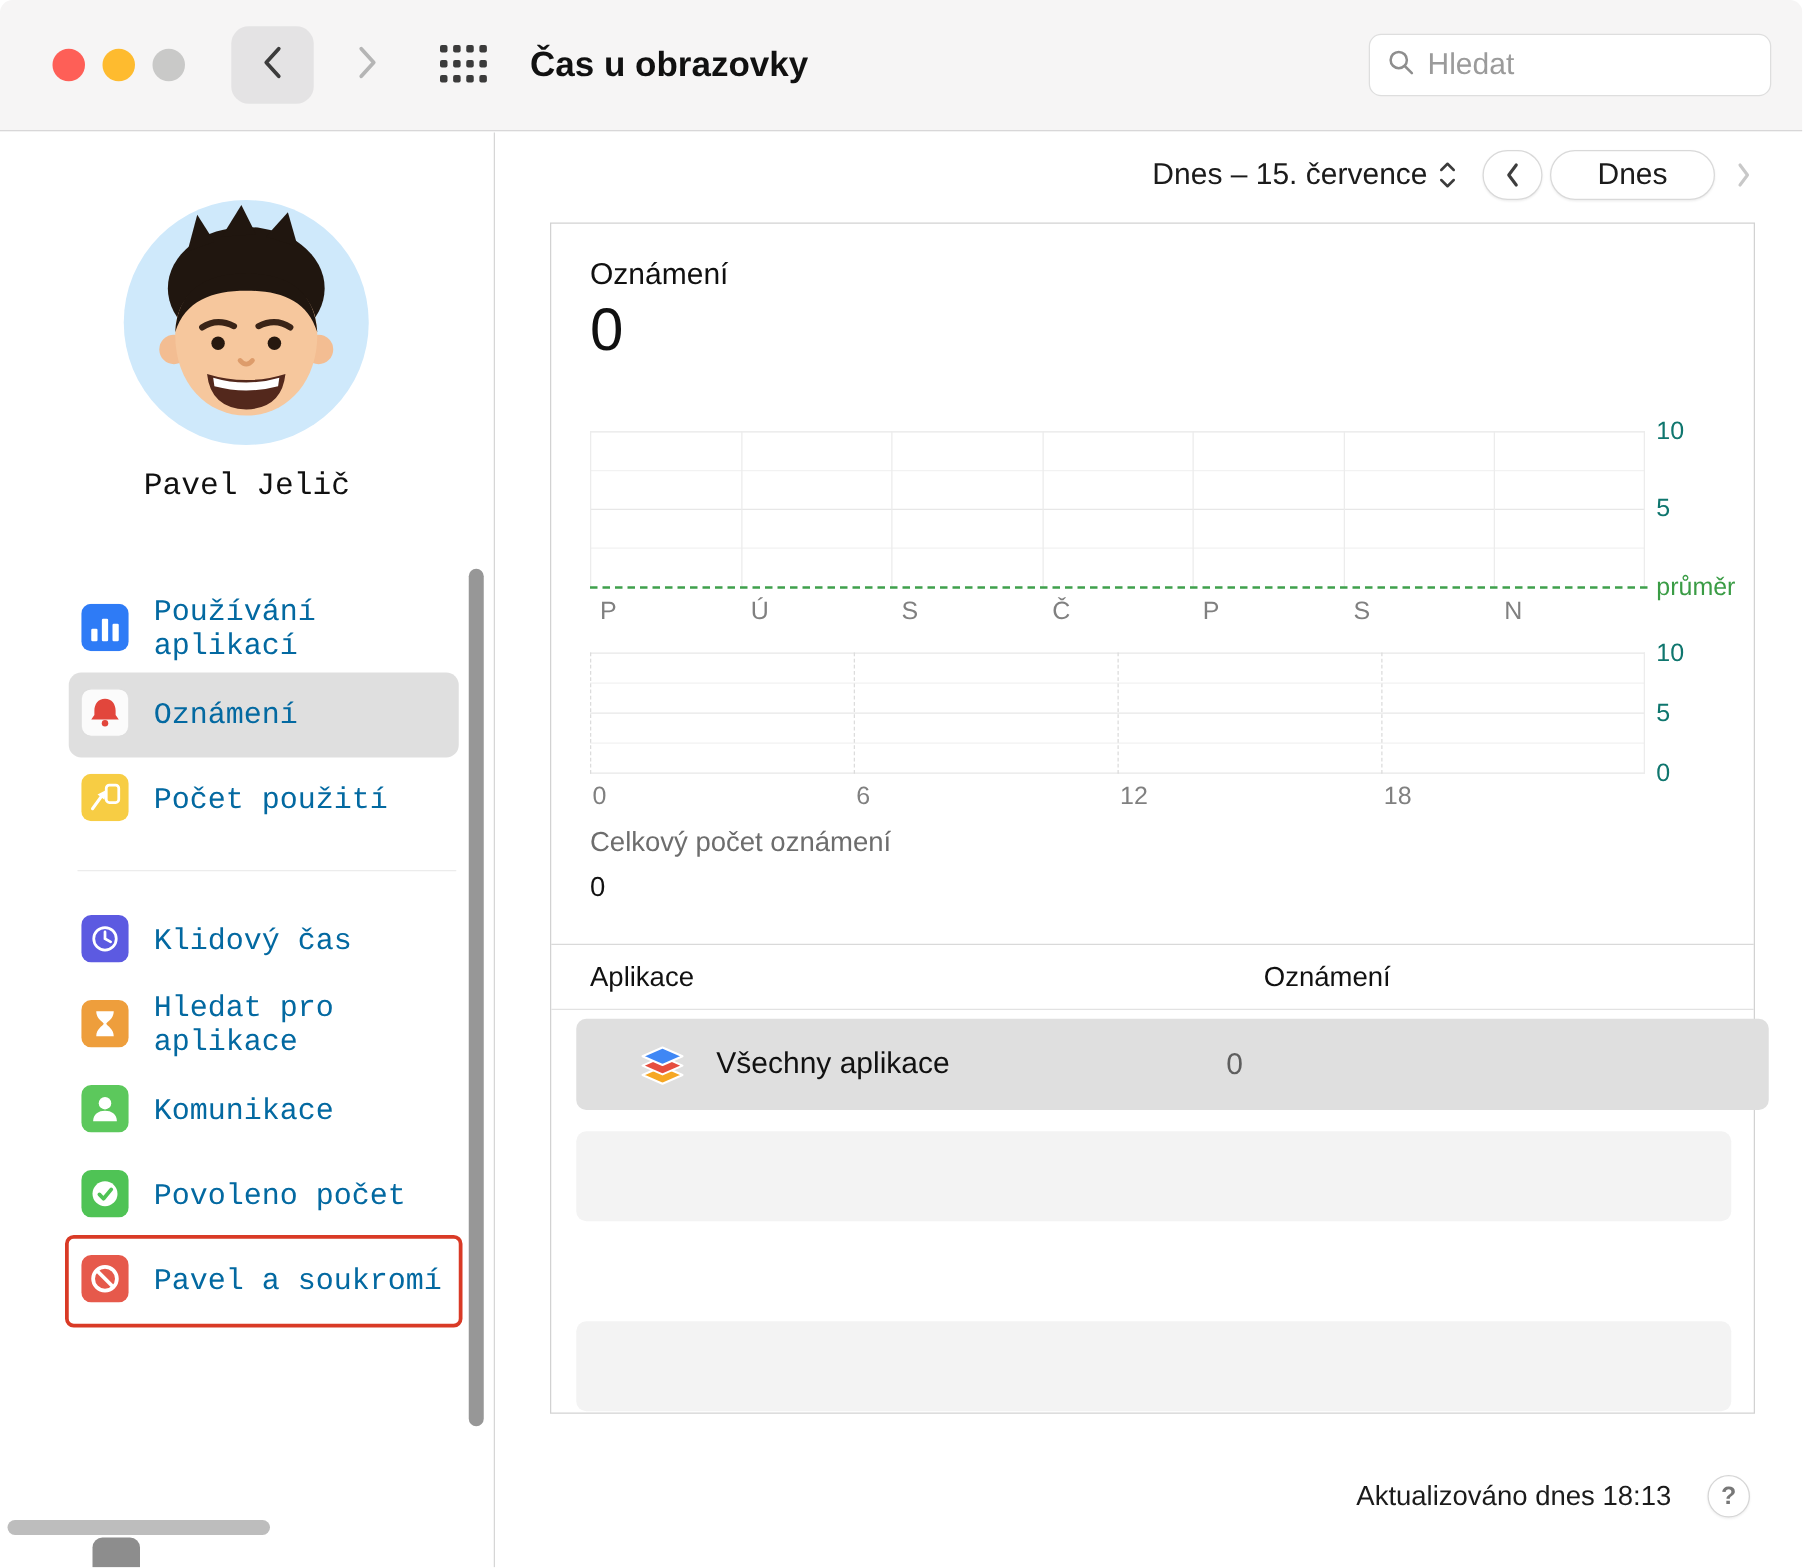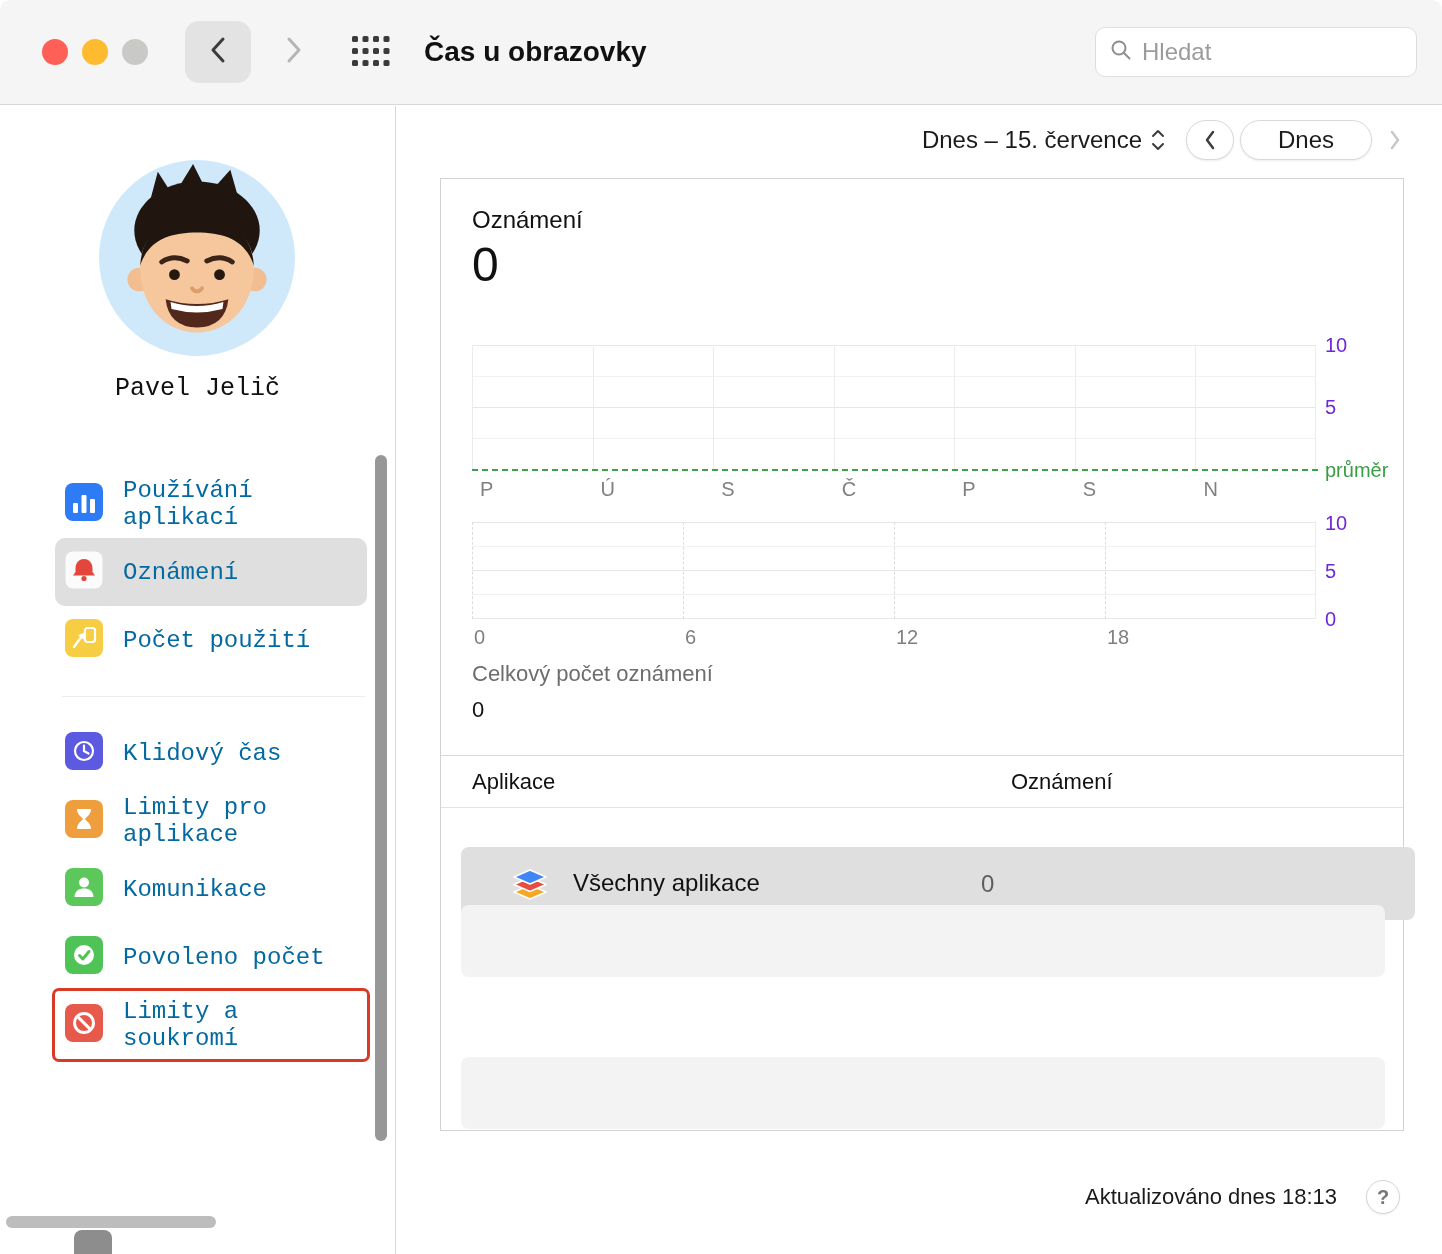--- a/index.html
+++ b/index.html
@@ -48,34 +48,34 @@
   .card-title { position:absolute; left:31px; top:27px; font-size:24px; color:#111; }
   .big-value { position:absolute; left:31px; top:58px; font-size:48px; font-weight:400; color:#111; }
 
   .week-plot { position:absolute; left:31px; top:166px; width:844px; height:125px; }
   .day-plot  { position:absolute; left:31px; top:343px; width:844px; height:97px; }
   .hline { position:absolute; left:0; right:0; height:1px; background:#e7e7e7; }
   .hline.faint { background:#f2f2f2; }
   .vline { position:absolute; top:0; bottom:0; width:1px; background:#ececec; }
   .vline.dashed { width:0; background:none; border-left:1px dashed #dcdcdc; }
   .avg-line { position:absolute; left:0; right:-2px; bottom:-1px; border-top:2px dashed #3fa04c; }
-  .axis-label { position:absolute; font-size:20px; color:#6d28d9; }
+  .axis-label { position:absolute; font-size:20px; color:#0f766e; }
   .axis-label.green { color:#3a9c45; }
   .week-days { position:absolute; left:31px; top:299px; width:844px; height:24px; }
   .week-days span { position:absolute; font-size:20px; color:#808080; }
   .day-xlabels { position:absolute; left:31px; top:447px; width:844px; height:24px; }
   .day-xlabels span { position:absolute; font-size:20px; color:#808080; }
   .total-label { position:absolute; left:31px; top:482px; font-size:22px; color:#6d6d6d; }
   .total-value { position:absolute; left:31px; top:518px; font-size:22px; color:#111; }
 
   .table-sep { position:absolute; left:0; right:0; top:576px; height:1px; background:#d9d9d9; }
   .col-apps { position:absolute; left:31px; top:590px; font-size:22px; color:#111; }
   .col-notif { position:absolute; left:570px; top:590px; font-size:22px; color:#111; }
   .header-sep { position:absolute; left:0; right:0; top:628px; height:1px; background:#e2e2e2; }
-  .app-row { position:absolute; left:20px; top:668px; width:954px; height:73px; background:#dfdfdf; border-radius:8px; }
+  .app-row { position:absolute; left:20px; top:636px; width:954px; height:73px; background:#dfdfdf; border-radius:8px; }
   .app-icon { position:absolute; left:48px; top:15px; }
   .app-name { position:absolute; left:112px; top:22px; font-size:24px; color:#111; }
   .app-count { position:absolute; left:520px; top:23px; font-size:24px; color:#5e5e5e; }
   .stripe { position:absolute; left:20px; width:924px; height:72px; background:#f3f3f3; border-radius:8px; }
   .stripe.s1 { top:726px; } .stripe.s2 { top:878px; }
 
   .updated { position:absolute; top:1078px; right:105px; font-size:22px; color:#1b1b1b; }
   .help-btn { position:absolute; top:1074px; right:42px; width:34px; height:34px; border-radius:50%; border:1px solid #d6d6d6; background:#fff; color:#777; font-size:20px; font-weight:700; display:flex; align-items:center; justify-content:center; box-shadow:0 1px 2px rgba(0,0,0,0.07); }
 </style>
 </head>
@@ -207,21 +207,21 @@
         <span class="lbl">Klidový čas</span>
       </div>
 
       <div class="side-item">
         <span>
           <svg width="38" height="38">
               <rect width="38" height="38" rx="8" fill="#ee9e3c"></rect>
               <path d="M12 9 H26 C26 15 21 17 20 19 C21 21 26 23 26 29 H12 C12 23 17 21 18 19 C17 17 12 15 12 9 Z" fill="#fff"></path>
             </svg>
         </span>
-        <span class="lbl">Limity pro aplikace</span>
+        <span class="lbl">Hledat pro aplikace</span>
       </div>
 
       <div class="side-item">
         <span>
           <svg width="38" height="38">
               <rect width="38" height="38" rx="8" fill="#5cc85c"></rect>
               <circle cx="19" cy="14.5" r="5" fill="#fff"></circle>
               <path d="M9.5 29 c0 -6 4.5 -8.5 9.5 -8.5 s9.5 2.5 9.5 8.5 z" fill="#fff"></path>
             </svg>
         </span>
@@ -240,21 +240,21 @@
       </div>
 
       <div class="side-item annotated">
         <span>
           <svg width="38" height="38">
               <rect width="38" height="38" rx="8" fill="#e6594b"></rect>
               <circle cx="19" cy="19" r="9.5" fill="none" stroke="#fff" stroke-width="3"></circle>
               <line x1="12.6" y1="12.6" x2="25.4" y2="25.4" stroke="#fff" stroke-width="3"></line>
             </svg>
         </span>
-        <span class="lbl">Limity a soukromí</span>
+        <span class="lbl">Pavel a soukromí</span>
       </div>
 
     </div>
 
     <div class="v-scroll"></div>
     <div class="partial-icon"></div>
     <div class="h-scroll"></div>
   </div>
 
   <div class="main">

